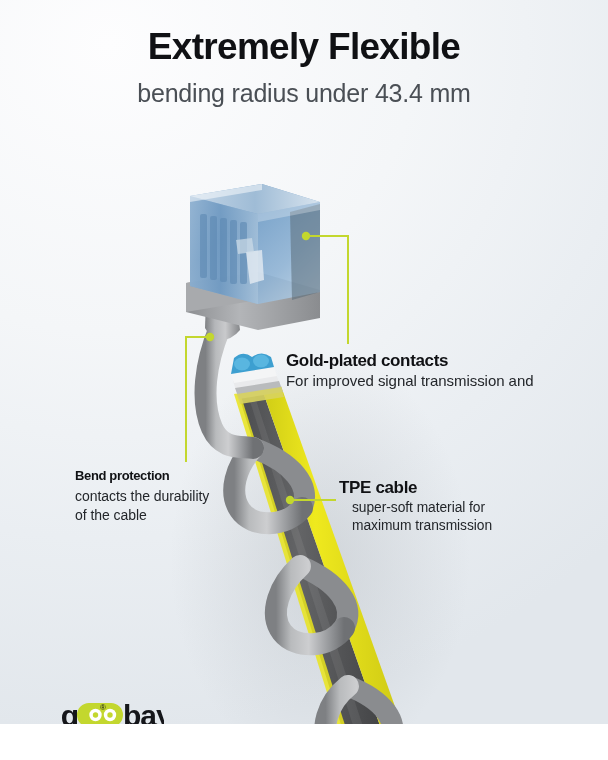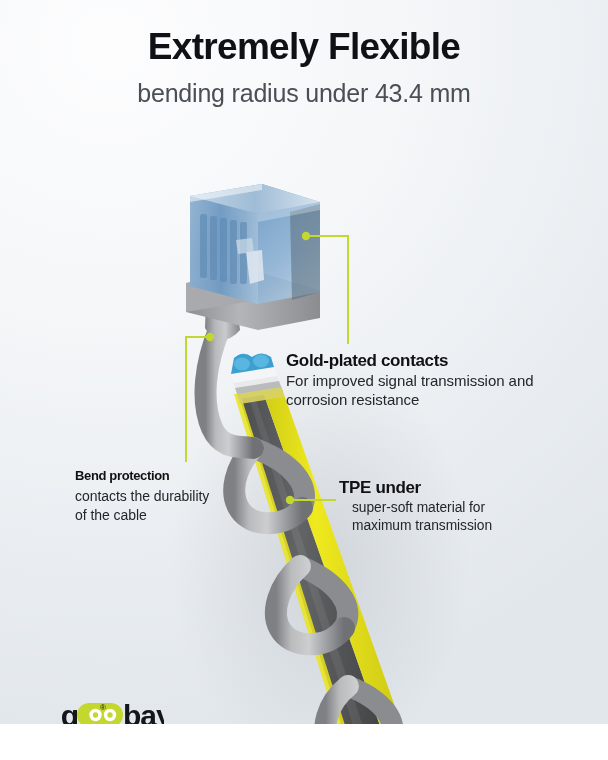--- a/index.html
+++ b/index.html
@@ -214,31 +214,30 @@
       <circle cx="290" cy="500" r="4.2"></circle>
     </g>
   </svg>
 
   <div class="title">Extremely Flexible</div>
   <div class="subtitle">bending radius under 43.4 mm</div>
 
   <div class="callout" id="callout-gold">
     <div class="co-title">Gold-plated contacts</div>
     <div class="co-line">For improved signal transmission and</div>
-    <div class="co-line">corrosion resistance</div>
   </div>
 
   <div class="callout" id="callout-bend">
     <div class="co-title">Bend protection</div>
     <div class="co-line">contacts the durability</div>
     <div class="co-line">of the cable</div>
   </div>
 
   <div class="callout" id="callout-tpe">
-    <div class="co-title">TPE under</div>
+    <div class="co-title">TPE cable</div>
     <div class="co-line">super-soft material for</div>
     <div class="co-line">maximum transmission</div>
   </div>
 
   <svg id="logo" viewBox="0 0 120 36">
 
     <path d="M45,3 h22 a12,12 0 0 1 0,24 h-8 l-7,8 v-8 h-7 a12,12 0 0 1 0,-24 z" fill="#c3d72e"></path>
 
     <circle cx="51.5" cy="15" r="6.2" fill="#ffffff"></circle>
     <circle cx="51.5" cy="15" r="2.7" fill="#c3d72e"></circle>

